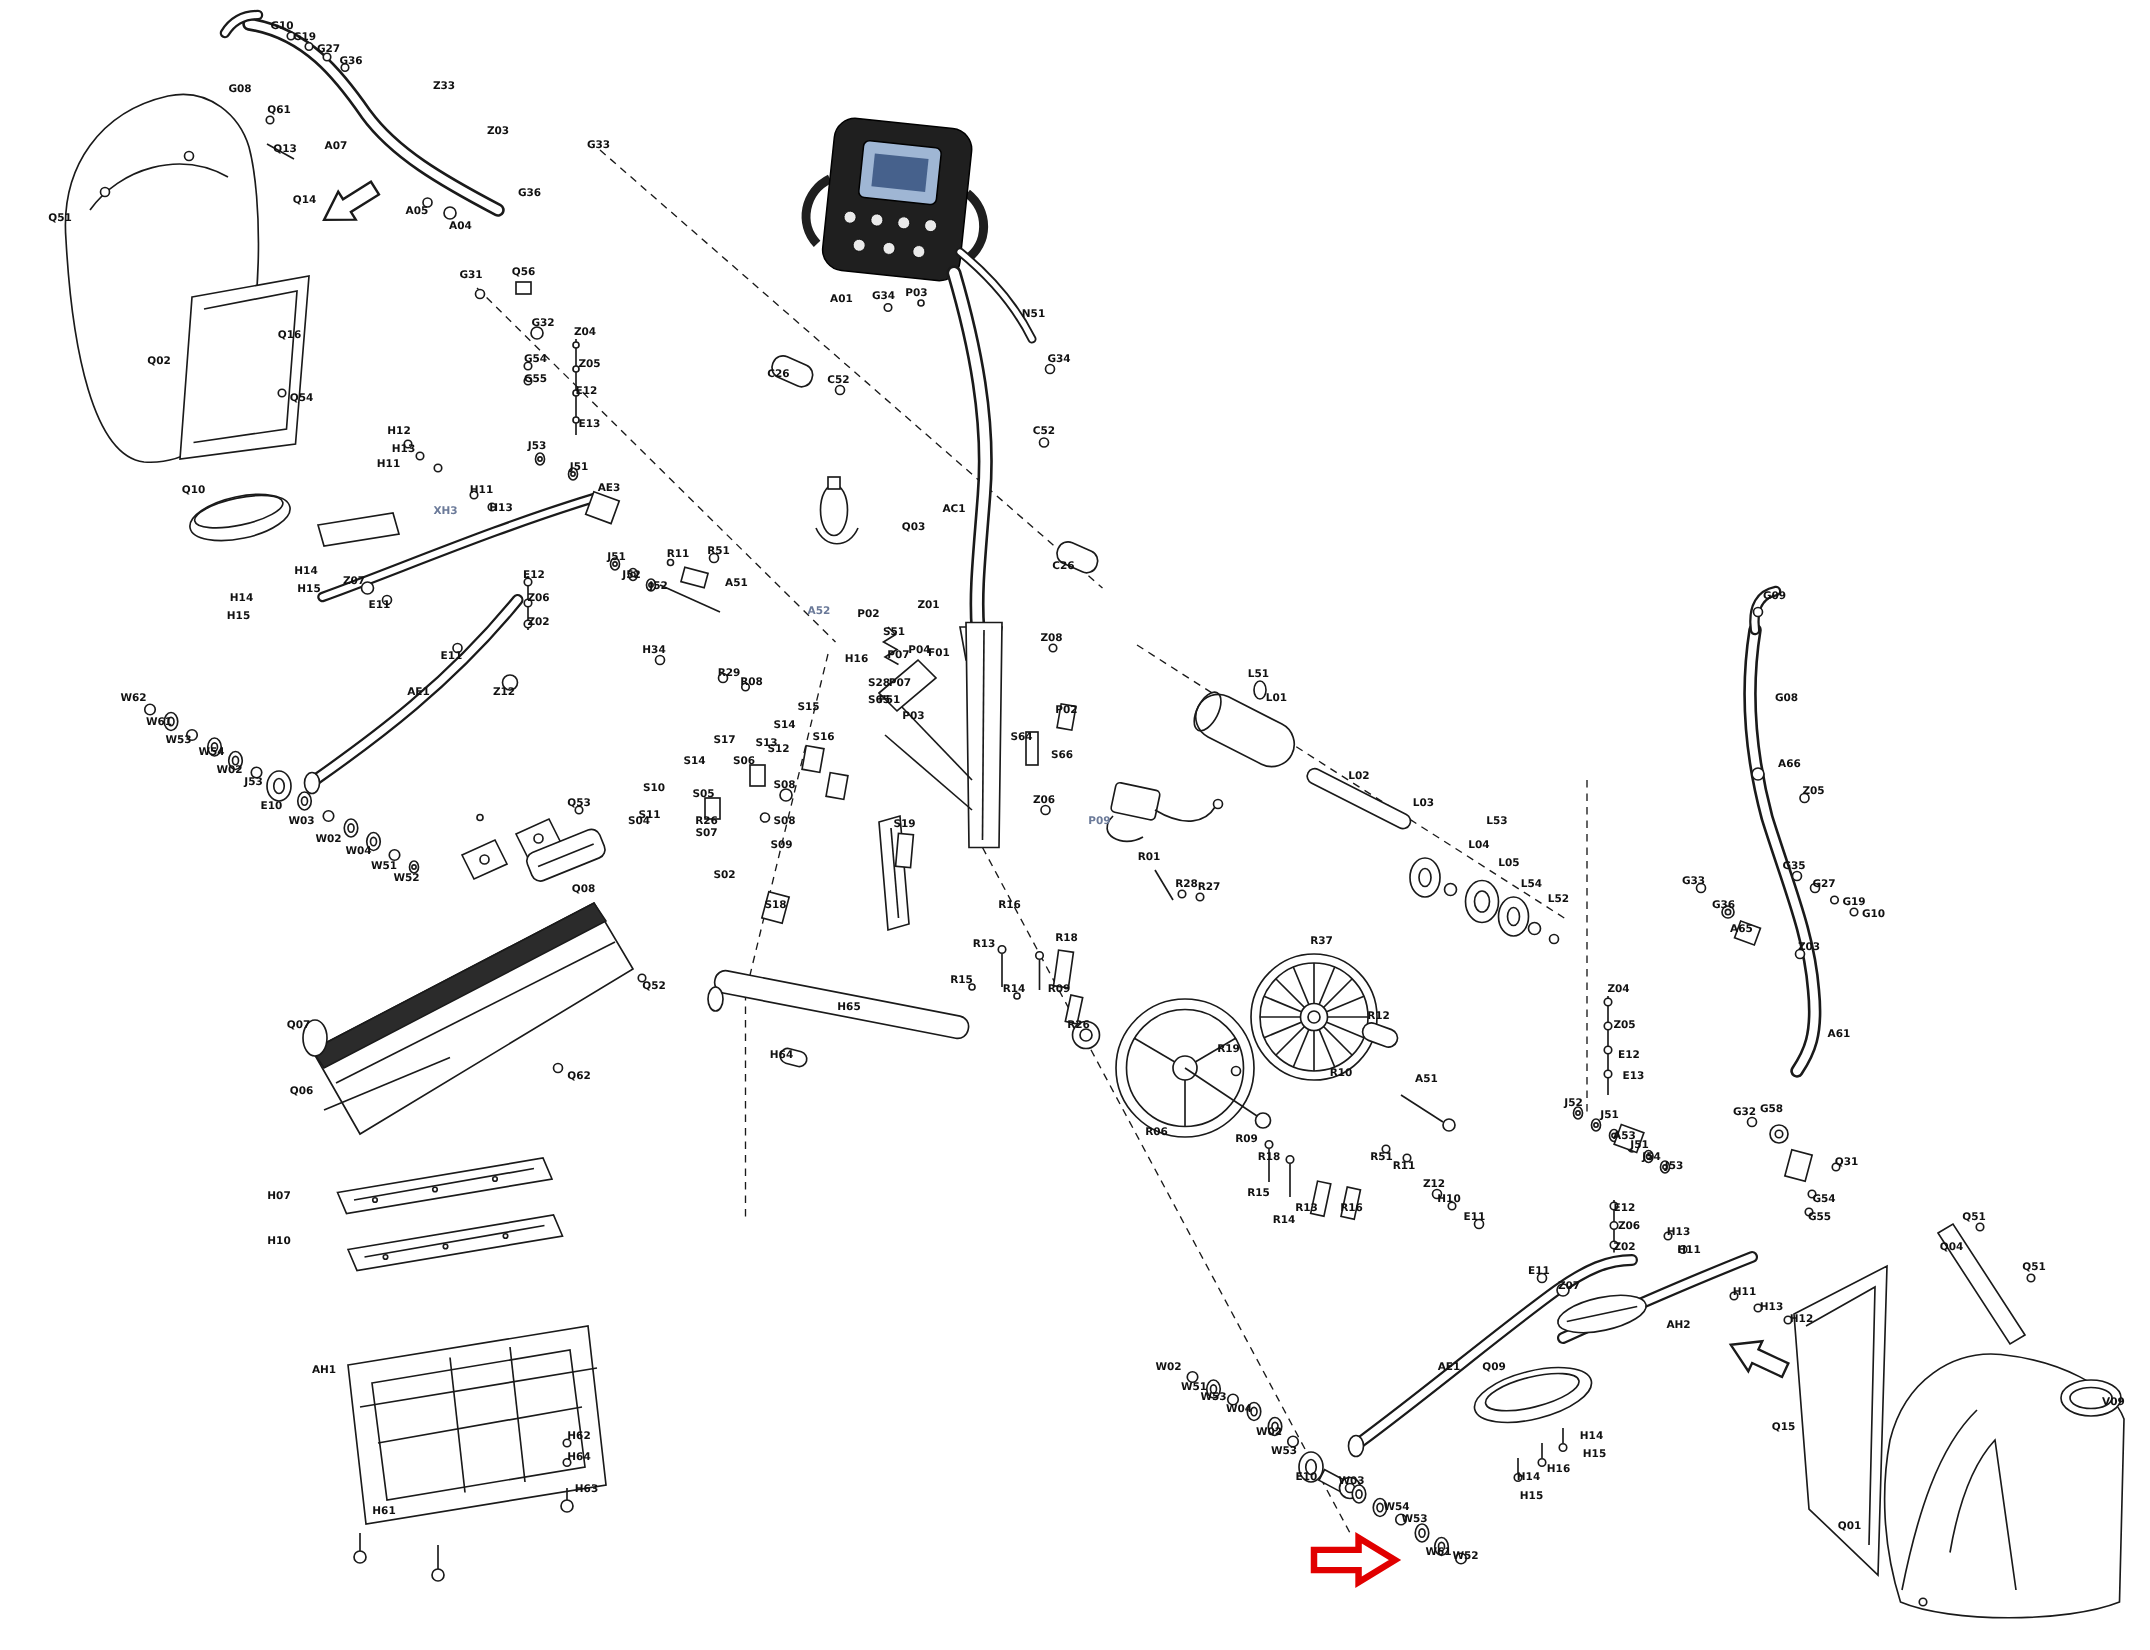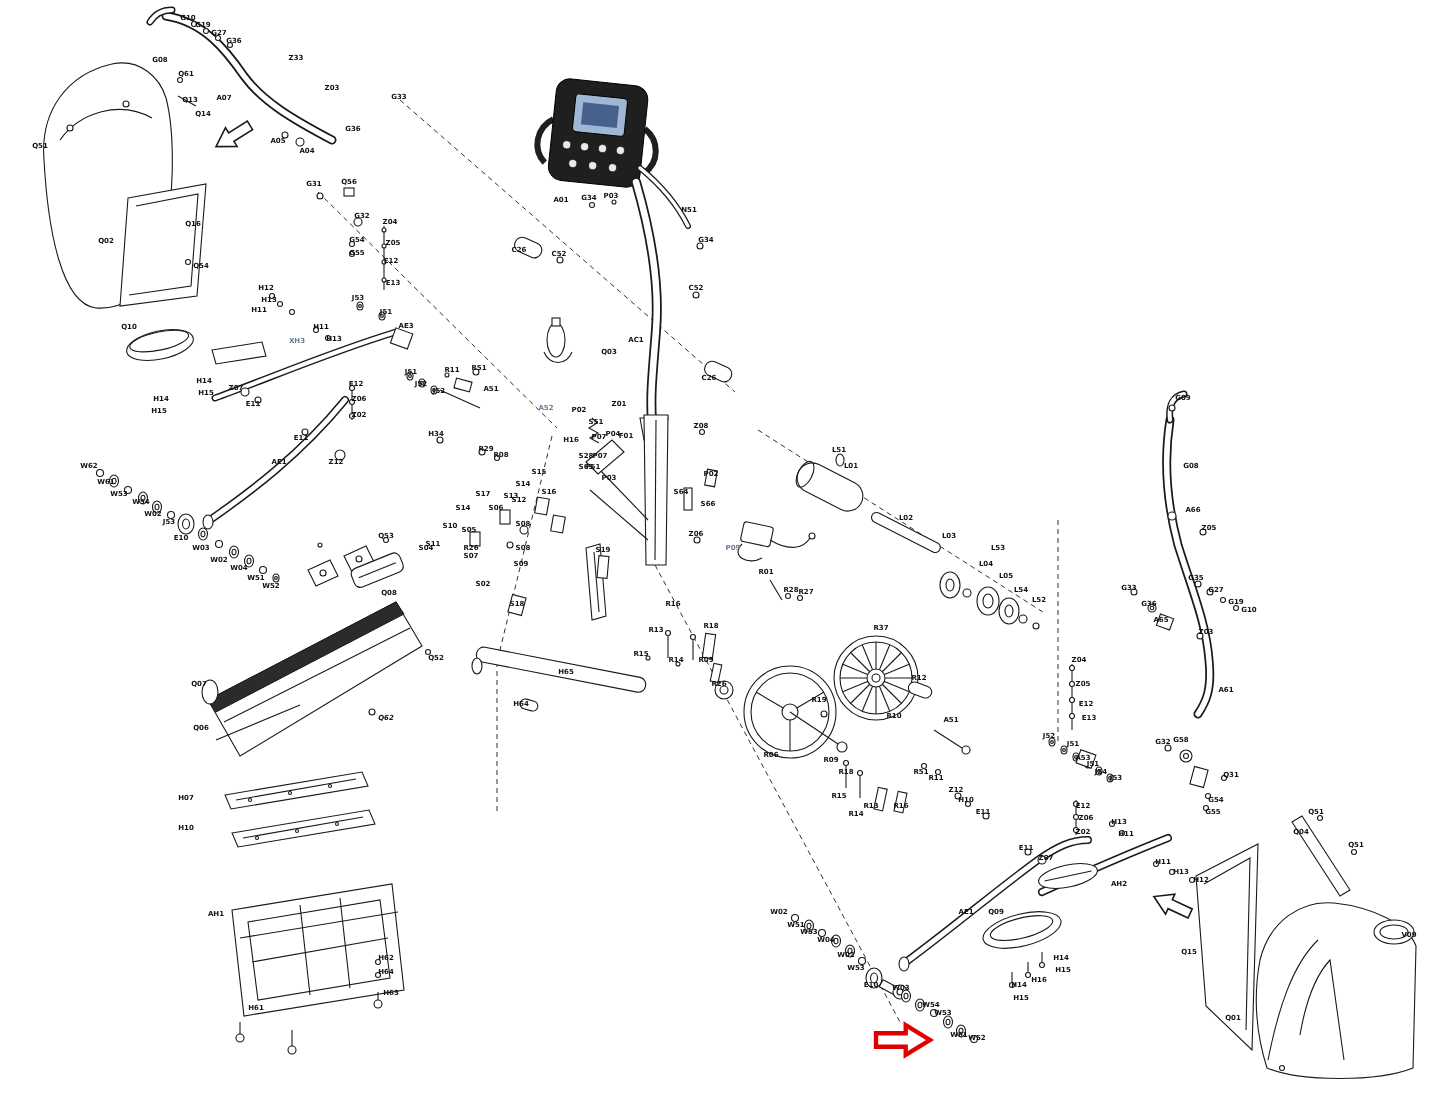--- a/index.html
+++ b/index.html
@@ -507,21 +507,21 @@
 
 <div id="label-layer">
       <span class="part-label" style="left: 188px; top: 18px;">G10</span>
       <span class="part-label" style="left: 203px; top: 25px;">G19</span>
       <span class="part-label" style="left: 219px; top: 33px;">G27</span>
       <span class="part-label" style="left: 234px; top: 41px;">G36</span>
       <span class="part-label" style="left: 160px; top: 60px;">G08</span>
       <span class="part-label" style="left: 186px; top: 74px;">Q61</span>
       <span class="part-label" style="left: 296px; top: 58px;">Z33</span>
       <span class="part-label" style="left: 190px; top: 100px;">Q13</span>
-      <span class="part-label" style="left: 203px; top: 114px;">Q14</span>
+      <span class="part-label" style="left: 203px; top: 134px;">Q14</span>
       <span class="part-label" style="left: 224px; top: 98px;">A07</span>
       <span class="part-label" style="left: 399px; top: 97px;">G33</span>
       <span class="part-label" style="left: 332px; top: 88px;">Z03</span>
       <span class="part-label" style="left: 278px; top: 141px;">A05</span>
       <span class="part-label" style="left: 307px; top: 151px;">A04</span>
       <span class="part-label" style="left: 353px; top: 129px;">G36</span>
       <span class="part-label" style="left: 40px; top: 146px;">Q51</span>
       <span class="part-label" style="left: 106px; top: 241px;">Q02</span>
       <span class="part-label" style="left: 193px; top: 224px;">Q16</span>
       <span class="part-label" style="left: 201px; top: 266px;">Q54</span>
@@ -575,21 +575,21 @@
       <span class="part-label" style="left: 201px; top: 548px;">W03</span>
       <span class="part-label" style="left: 219px; top: 560px;">W02</span>
       <span class="part-label" style="left: 239px; top: 568px;">W04</span>
       <span class="part-label" style="left: 256px; top: 578px;">W51</span>
       <span class="part-label" style="left: 271px; top: 586px;">W52</span>
       <span class="part-label" style="left: 386px; top: 536px;">Q53</span>
       <span class="part-label" style="left: 389px; top: 593px;">Q08</span>
       <span class="part-label" style="left: 199px; top: 684px;">Q07</span>
       <span class="part-label" style="left: 201px; top: 728px;">Q06</span>
       <span class="part-label" style="left: 436px; top: 658px;">Q52</span>
-      <span class="part-label" style="left: 386px; top: 718px; font-style: italic;">Q62</span>
+      <span class="part-label" style="left: 386px; top: 718px;">Q62</span>
       <span class="part-label" style="left: 186px; top: 798px;">H07</span>
       <span class="part-label" style="left: 186px; top: 828px;">H10</span>
       <span class="part-label" style="left: 216px; top: 914px;">AH1</span>
       <span class="part-label" style="left: 256px; top: 1008px;">H61</span>
       <span class="part-label" style="left: 386px; top: 958px;">H62</span>
       <span class="part-label" style="left: 386px; top: 972px;">H64</span>
       <span class="part-label" style="left: 391px; top: 993px;">H63</span>
       <span class="part-label" style="left: 561px; top: 200px;">A01</span>
       <span class="part-label" style="left: 589px; top: 198px;">G34</span>
       <span class="part-label" style="left: 611px; top: 196px;">P03</span>
@@ -614,21 +614,21 @@
       <span class="part-label" style="left: 593px; top: 467px;">F51</span>
       <span class="part-label" style="left: 609px; top: 478px;">P03</span>
       <span class="part-label" style="left: 539px; top: 472px;">S15</span>
       <span class="part-label" style="left: 523px; top: 484px;">S14</span>
       <span class="part-label" style="left: 549px; top: 492px;">S16</span>
       <span class="part-label" style="left: 511px; top: 496px;">S13</span>
       <span class="part-label" style="left: 483px; top: 494px;">S17</span>
       <span class="part-label" style="left: 519px; top: 500px;">S12</span>
       <span class="part-label" style="left: 463px; top: 508px;">S14</span>
       <span class="part-label" style="left: 496px; top: 508px;">S06</span>
-      <span class="part-label" style="left: 450px; top: 526px; text-align: right;">S10</span>
+      <span class="part-label" style="left: 436px; top: 526px; text-align: right;">S10</span>
       <span class="part-label" style="left: 469px; top: 530px;">S05</span>
       <span class="part-label" style="left: 523px; top: 524px;">S08</span>
       <span class="part-label" style="left: 426px; top: 548px;">S04</span>
       <span class="part-label" style="left: 471px; top: 548px;">R26</span>
       <span class="part-label" style="left: 471px; top: 556px;">S07</span>
       <span class="part-label" style="left: 523px; top: 548px;">S08</span>
       <span class="part-label" style="left: 433px; top: 544px;">S11</span>
       <span class="part-label" style="left: 521px; top: 564px;">S09</span>
       <span class="part-label" style="left: 483px; top: 584px;">S02</span>
       <span class="part-label" style="left: 517px; top: 604px;">S18</span>

